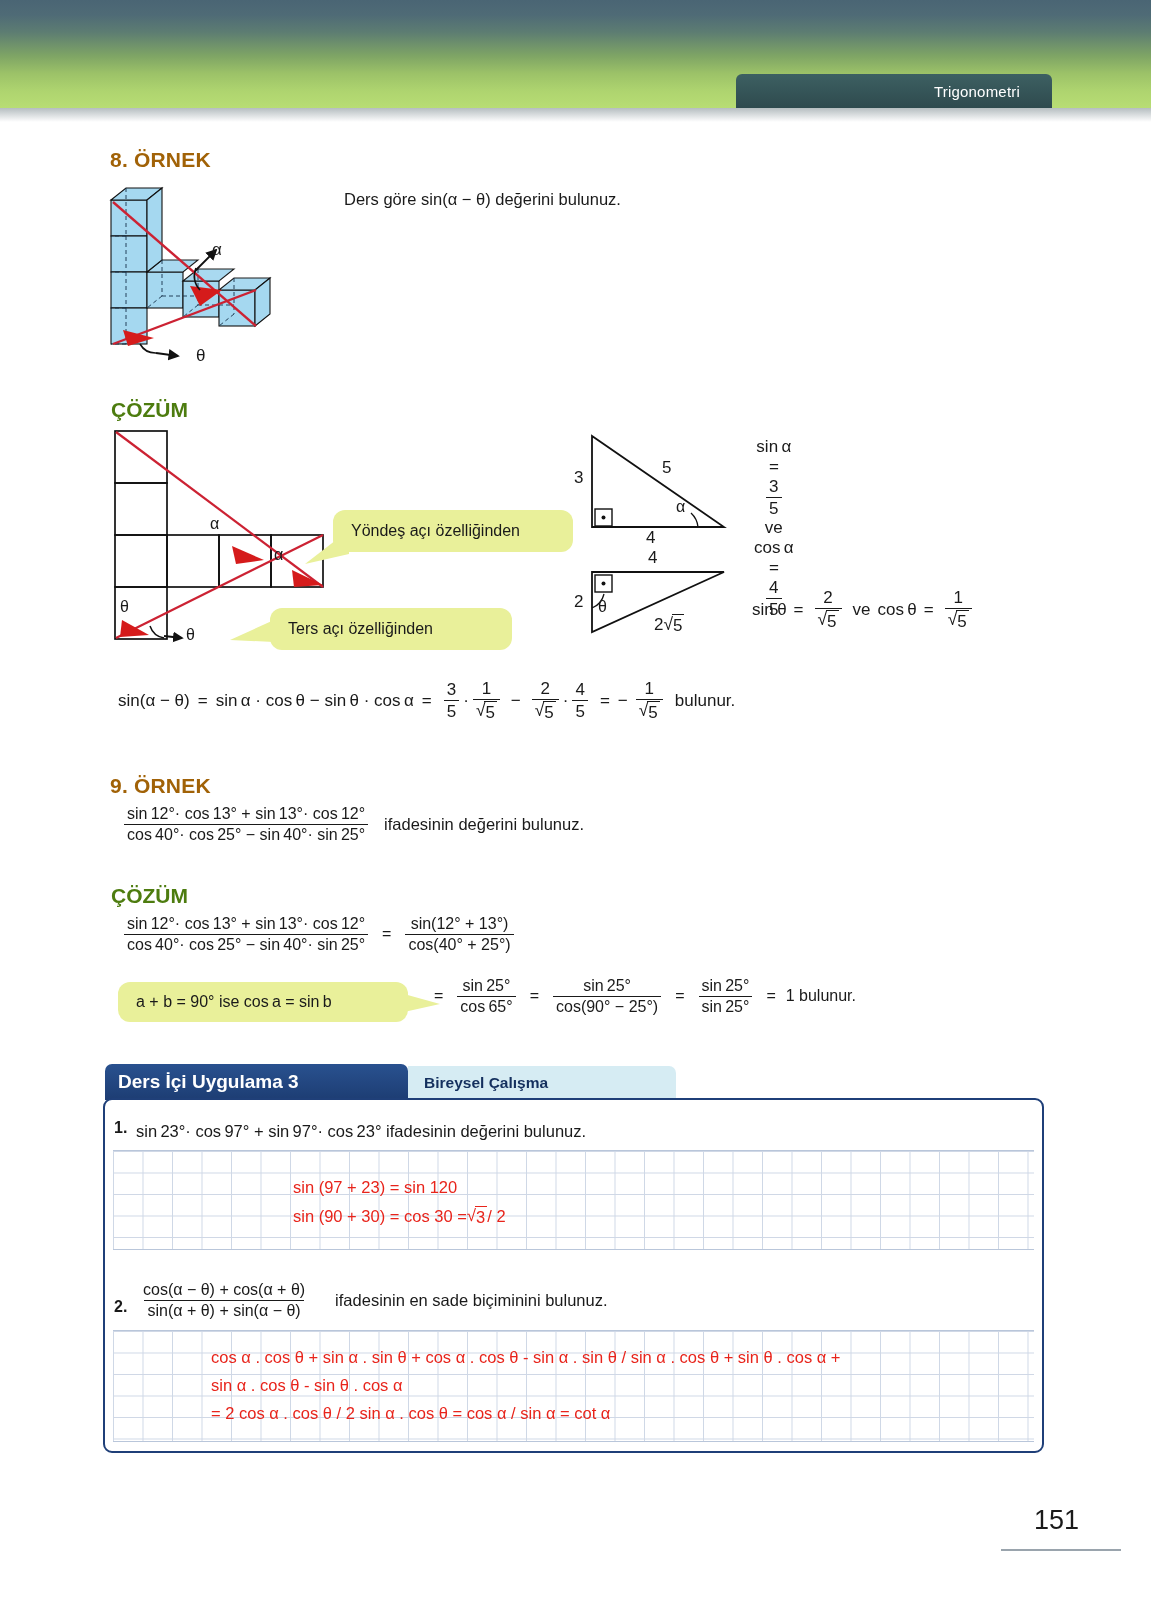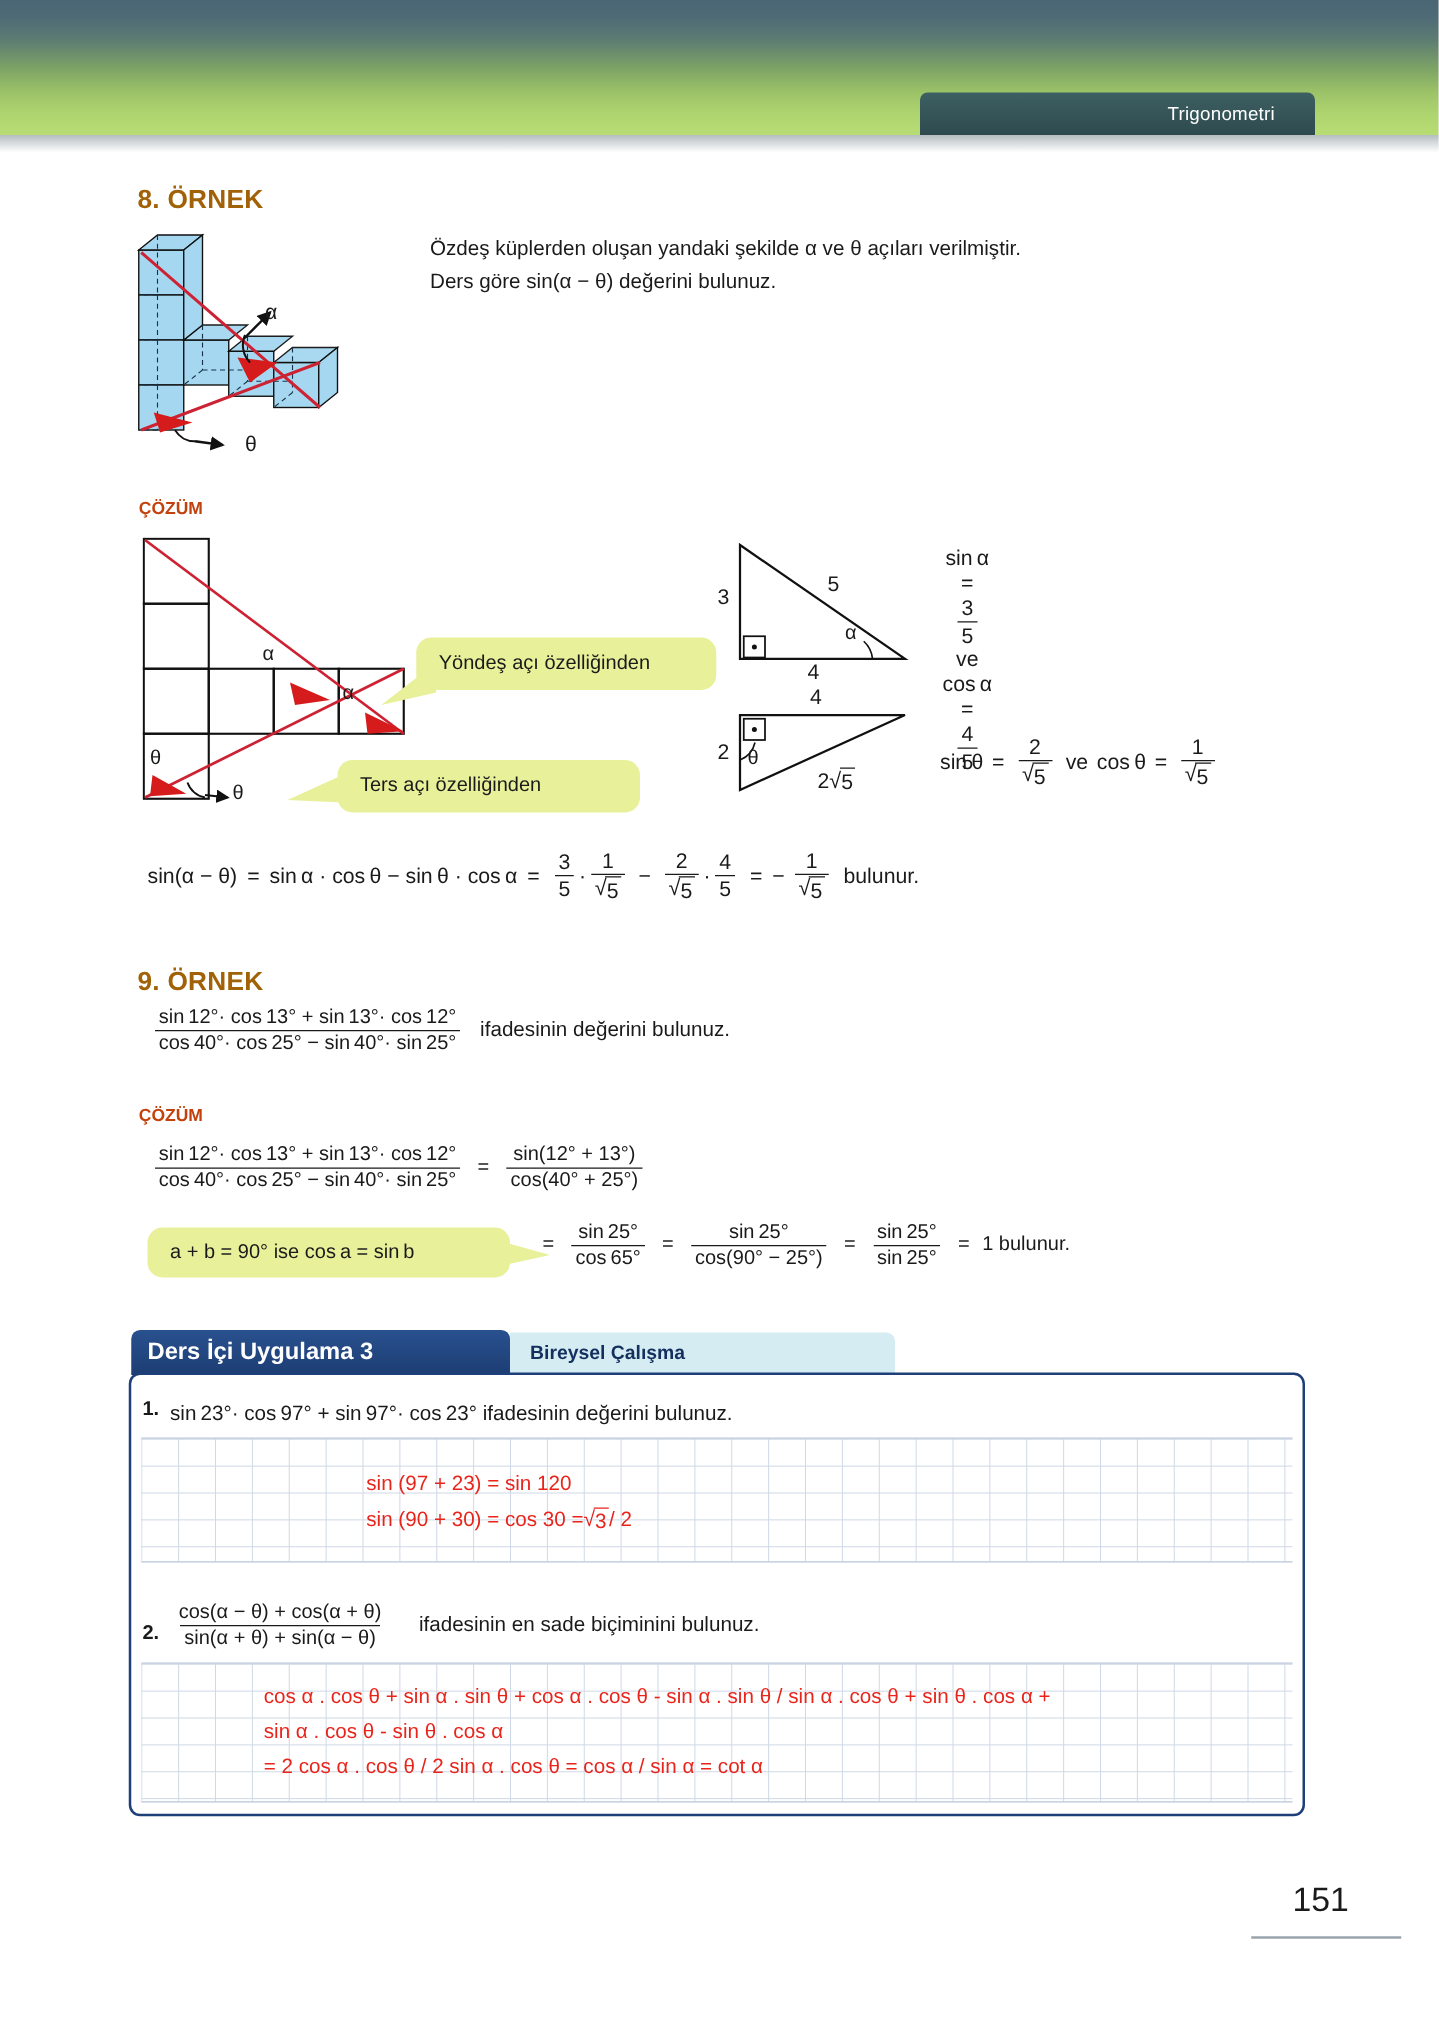--- a/index.html
+++ b/index.html
@@ -32,21 +32,21 @@
     display:flex; align-items:center; justify-content:flex-end;
     padding-right:32px; letter-spacing:.2px;
   }
 
   
   .ornek-head {
     position:absolute; color:#a16207; font-weight:bold; font-size:21px;
     letter-spacing:.2px;
   }
   .cozum-head {
-    position:absolute; color:#c2410c; font-weight:bold; font-size:14px;
+    position:absolute; color:#4d7c0f; font-weight:bold; font-size:21px;
   }
   .body-text { position:absolute; font-size:16.5px; line-height:26px; color:#1a1a1a; }
 
   
   .mrow { display:inline-flex; align-items:center; white-space:nowrap; }
   .frac { display:inline-flex; flex-direction:column; align-items:center;
           vertical-align:middle; margin:0 4px; line-height:1.12; }
   .frac .num { padding:0 3px 1px 3px; }
   .frac .den { padding:1px 3px 0 3px; border-top:1.6px solid #1a1a1a; }
   .sqrt { display:inline-flex; align-items:flex-start; }
@@ -69,21 +69,21 @@
     border:2.5px solid #1f3f78; border-radius:9px; background:#fff;
   }
   #tab-dark {
     position:absolute; left:105px; top:1064px; width:303px; height:36px;
     background:linear-gradient(to bottom,#29518f,#1d3d73);
     border-radius:7px 7px 0 0;
     color:#fff; font-weight:bold; font-size:19px;
     display:flex; align-items:center; padding-left:13px;
   }
   #tab-light {
-    position:absolute; left:408px; top:1066px; width:308px; height:34px;
+    position:absolute; left:408px; top:1066px; width:268px; height:34px;
     background:#d6ecf3; border-radius:0 7px 0 0;
     color:#14305e; font-weight:bold; font-size:15.5px;
     display:flex; align-items:center; padding-left:16px;
   }
   .q-num { position:absolute; font-weight:bold; font-size:16px; }
   .grid-area {
     position:absolute;
     background-image:
       linear-gradient(to right, #cfd8e6 1px, transparent 1px),
       linear-gradient(to bottom, #cfd8e6 1px, transparent 1px);
@@ -161,27 +161,20 @@
     <line x1="92" y1="92" x2="112" y2="72" stroke="#111" stroke-width="1.9" marker-end="url(#arrHead)"></line>
 
     <path d="M36,166 a18,18 0 0 0 16,9" stroke="#111" stroke-width="1.6" fill="none"></path>
     <line x1="52" y1="175" x2="74" y2="178" stroke="#111" stroke-width="1.9" marker-end="url(#arrHead)"></line>
   </svg>
   <span style="position:absolute; left:108px; top:62px; font-size:17px;">α</span>
   <span style="position:absolute; left:92px; top:168px; font-size:17px;">θ</span>
 </div>
 
 <div class="body-text" style="left:344px; top:186px; width:620px;">
-  <div>
-    <span>Özdeş küplerden oluşan yandaki şekilde</span>
-    <span>α</span>
-    <span>ve</span>
-    <span>θ</span>
-    <span>açıları verilmiştir.</span>
-  </div>
   <div>
     <span>Ders göre</span>
     <span>sin(α − θ)</span>
     <span>değerini bulunuz.</span>
   </div>
 </div>
 
 <div class="cozum-head" style="left:111px; top:398px;">ÇÖZÜM</div>
 
 <div style="position:absolute; left:114px; top:430px; width:230px; height:215px;">

